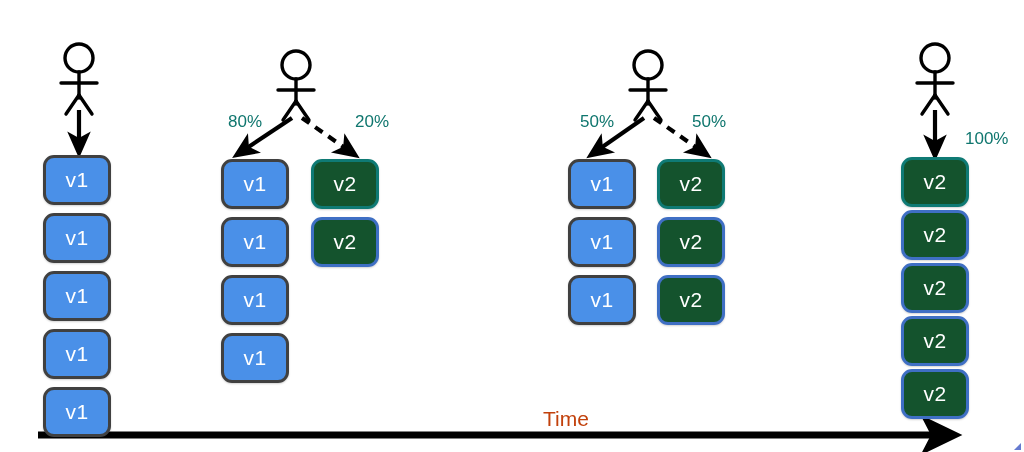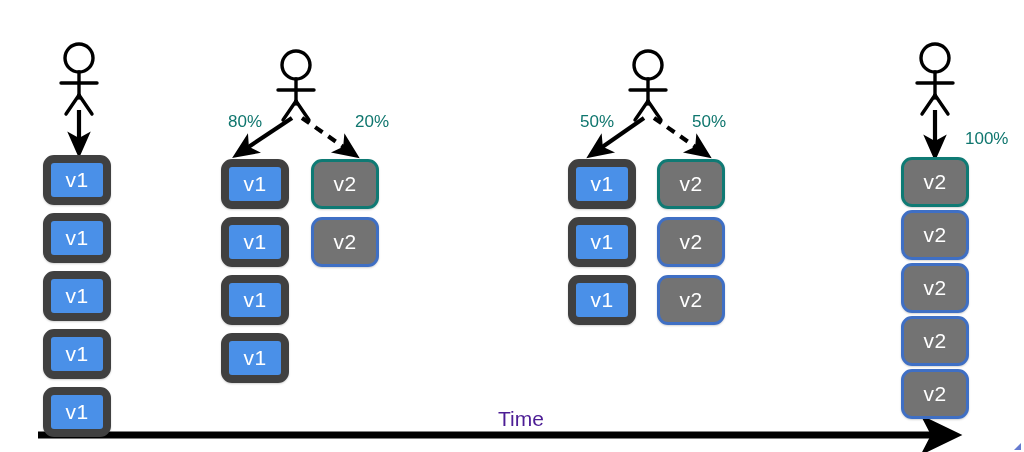--- a/index.html
+++ b/index.html
@@ -34,24 +34,24 @@
     display: flex;
     align-items: center;
     justify-content: center;
     font-size: 21px;
     color: #ffffff;
     letter-spacing: 0.3px;
     box-shadow: 0 1px 2px rgba(0,0,0,0.18);
   }
   .vbox.v1 {
     background: #4a90e8;
-    border: 8px solid #404040;
+    border: 3px solid #404040;
   }
   .vbox.v2 {
-    background: #737373;
+    background: #14532d;
     border: 3px solid #3f6fc4;
   }
   .vbox.v2.teal {
     border: 3px solid #0f7a74;
   }
   .vbox-label {
     display: block;
     line-height: 1;
     transform: translateY(-1px);
   }
@@ -59,22 +59,23 @@
   .pct {
     position: absolute;
     font-size: 17px;
     color: #0f766e;
     white-space: nowrap;
   }
   
   .time-label {
     position: absolute;
     font-size: 21px;
-    color: #4c1d95;
+    color: #c2410c;
     white-space: nowrap;
+    margin-left: 45px;
   }
   .svg-layer {
     position: absolute;
     top: 0;
     left: 0;
     width: 1024px;
     height: 452px;
     pointer-events: none;
   }
   .corner-dot {

